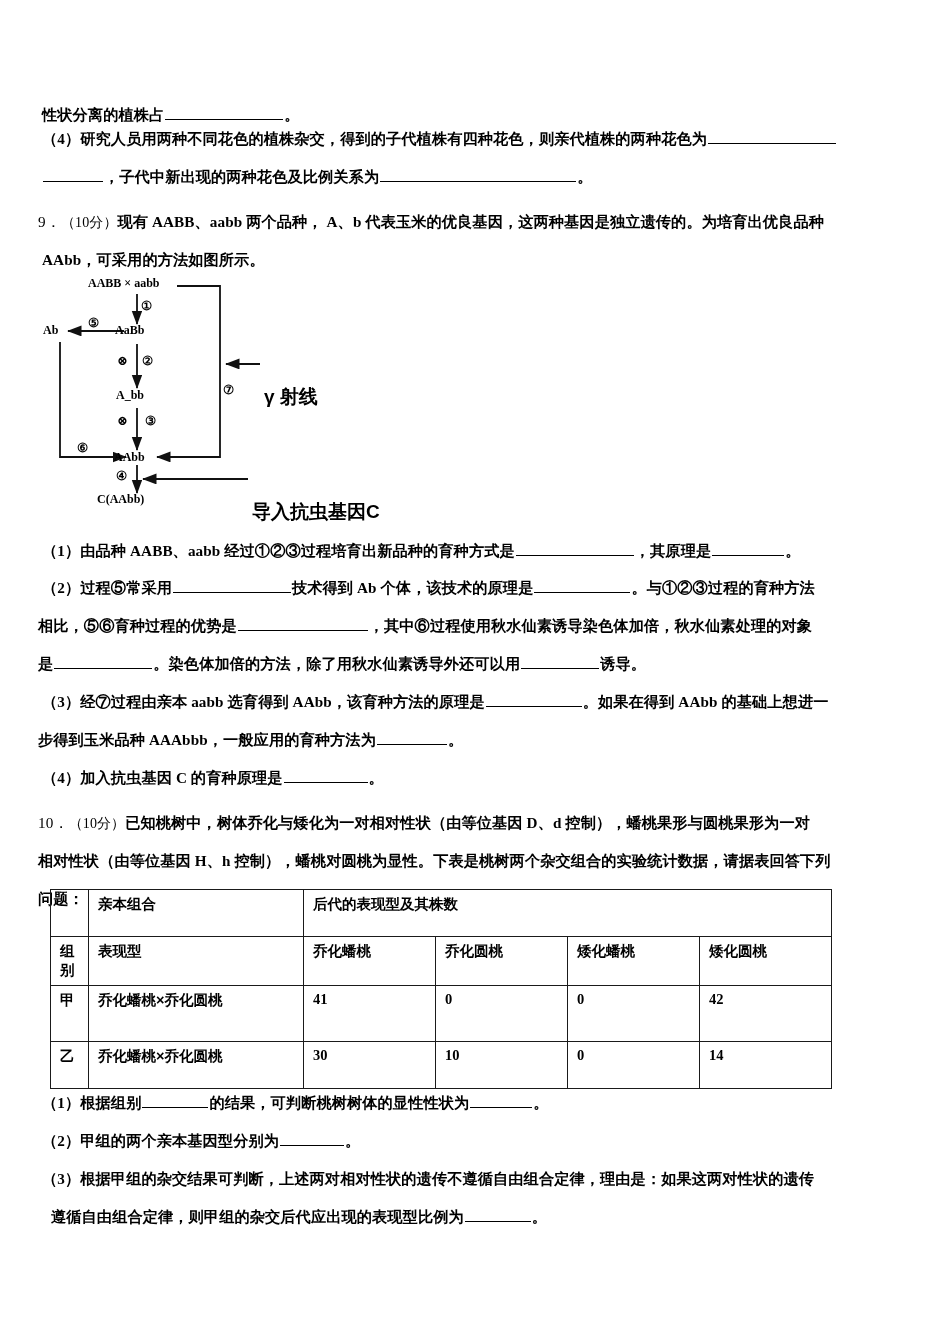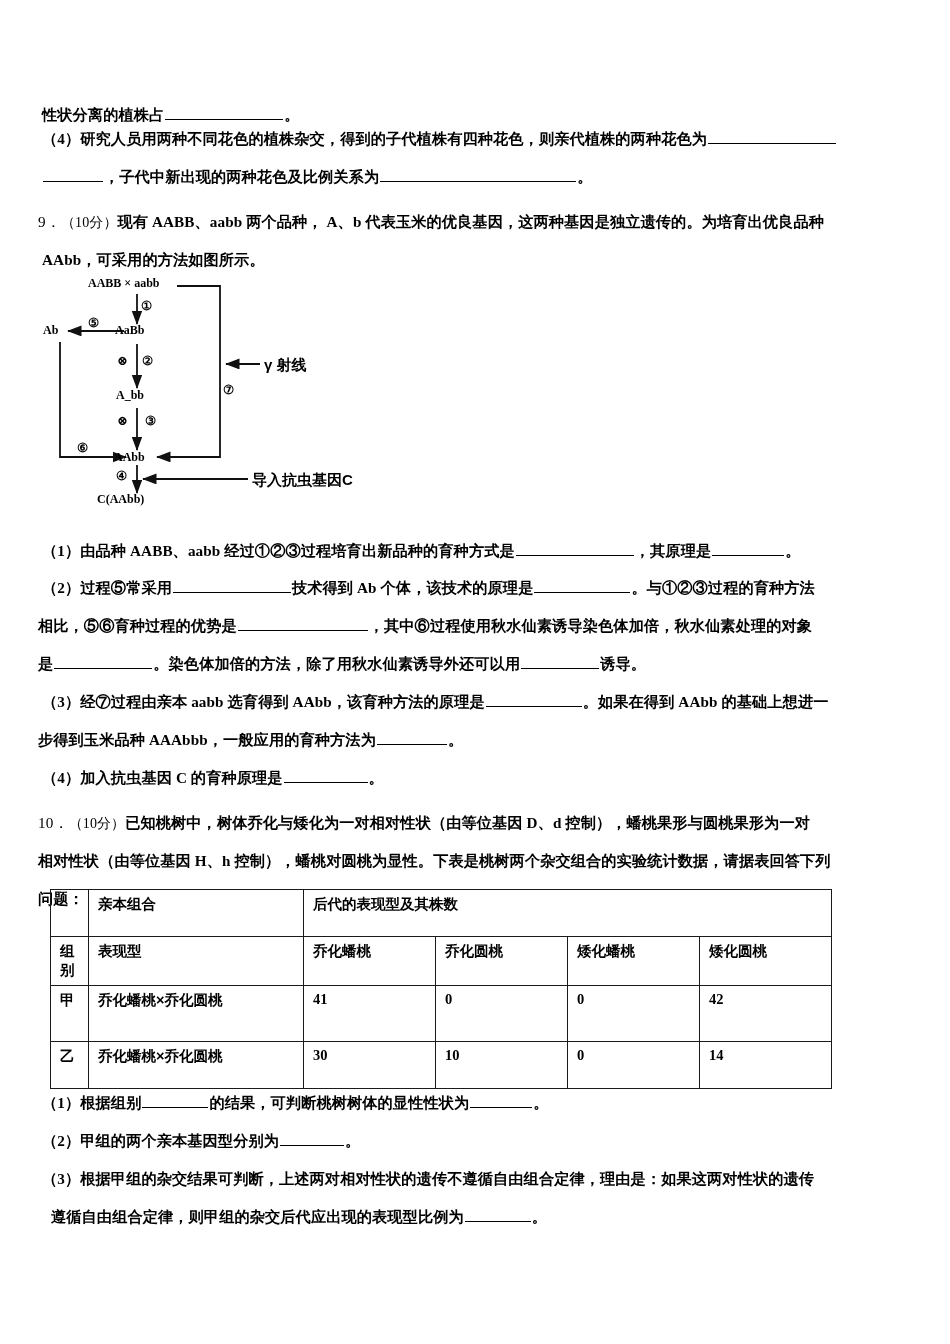--- a/index.html
+++ b/index.html
@@ -47,24 +47,25 @@
   }
   #diagram .node {
     position: absolute;
     font-size: 12px;
     font-weight: 700;
     white-space: nowrap;
     font-family: "Liberation Serif", serif;
   }
   #diagram .cn {
     position: absolute;
-    font-size: 15px;
+    font-size: 19px;
     font-weight: 700;
     white-space: nowrap;
     font-family: "Liberation Sans", sans-serif;
+    margin-top: 28px;
   }
   #diagram .circnum {
     position: absolute;
     font-size: 12.5px;
     font-weight: 700;
     white-space: nowrap;
   }
   #diagram svg { position: absolute; left: 0; top: 0; }
 
   

